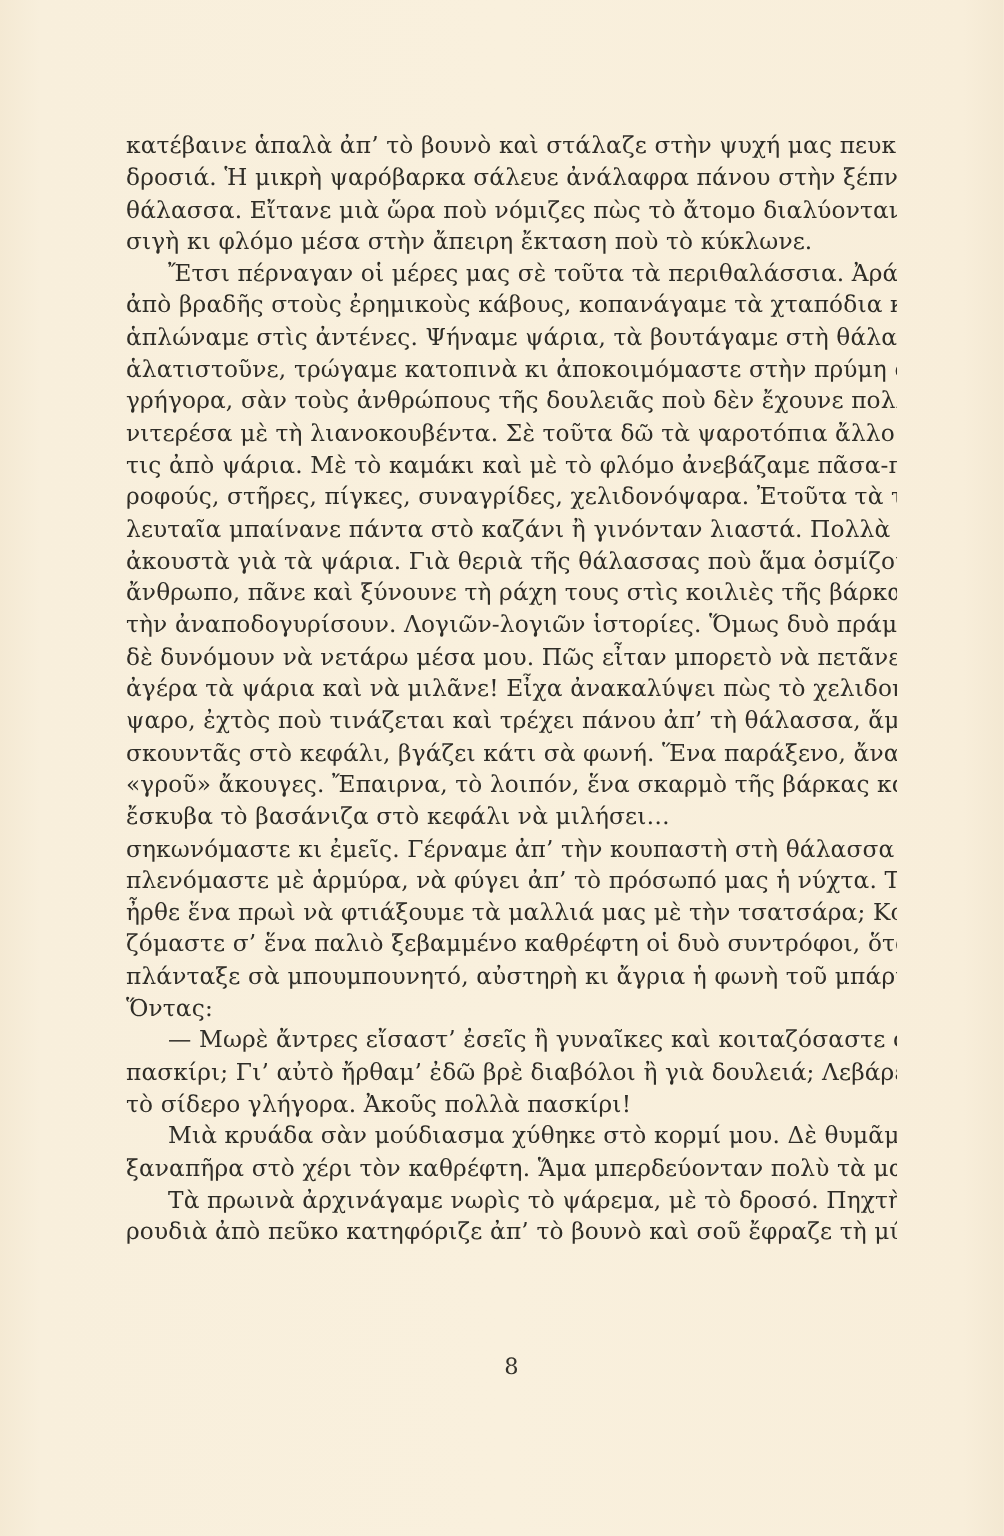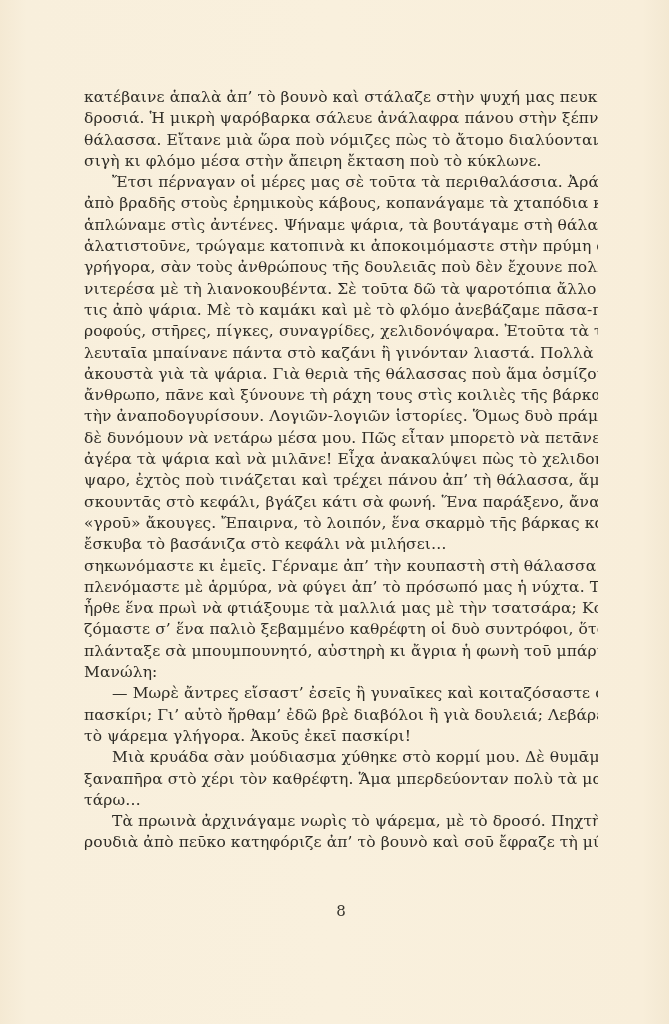--- a/index.html
+++ b/index.html
@@ -77,24 +77,23 @@
       <div class="line">ἀγέρα τὰ ψάρια καὶ νὰ μιλᾶνε! Εἶχα ἀνακαλύψει πὼς τὸ χελιδονό-</div>
       <div class="line">ψαρο, ἐχτὸς ποὺ τινάζεται καὶ τρέχει πάνου ἀπ’ τὴ θάλασσα, ἅμα τὸ</div>
       <div class="line">σκουντᾶς στὸ κεφάλι, βγάζει κάτι σὰ φωνή. Ἕνα παράξενο, ἄναρθρο</div>
       <div class="line">«γροῦ» ἄκουγες. Ἔπαιρνα, τὸ λοιπόν, ἕνα σκαρμὸ τῆς βάρκας καὶ</div>
       <div class="line last">ἔσκυβα τὸ βασάνιζα στὸ κεφάλι νὰ μιλήσει…</div>
       <div class="line">σηκωνόμαστε κι ἐμεῖς. Γέρναμε ἀπ’ τὴν κουπαστὴ στὴ θάλασσα καὶ</div>
       <div class="line">πλενόμαστε μὲ ἁρμύρα, νὰ φύγει ἀπ’ τὸ πρόσωπό μας ἡ νύχτα. Τί μᾶς</div>
       <div class="line">ἦρθε ἕνα πρωὶ νὰ φτιάξουμε τὰ μαλλιά μας μὲ τὴν τσατσάρα; Κοιτα-</div>
       <div class="line">ζόμαστε σ’ ἕνα παλιὸ ξεβαμμένο καθρέφτη οἱ δυὸ συντρόφοι, ὅταν</div>
       <div class="line">πλάνταξε σὰ μπουμπουνητό, αὐστηρὴ κι ἄγρια ἡ φωνὴ τοῦ μπάρμπα-</div>
-      <div class="line last">Μανώλη:</div>
+      <div class="line last">Ὅντας:</div>
       <div class="line indent">— Μωρὲ ἄντρες εἴσαστ’ ἐσεῖς ἢ γυναῖκες καὶ κοιταζόσαστε στὸ</div>
       <div class="line">πασκίρι; Γι’ αὐτὸ ἤρθαμ’ ἐδῶ βρὲ διαβόλοι ἢ γιὰ δουλειά; Λεβάρετε</div>
-      <div class="line last">τὸ ψάρεμα γλήγορα. Ἀκοῦς ἐκεῖ πασκίρι!</div>
+      <div class="line last">τὸ σίδερο γλήγορα. Ἀκοῦς πολλὰ πασκίρι!</div>
       <div class="line indent">Μιὰ κρυάδα σὰν μούδιασμα χύθηκε στὸ κορμί μου. Δὲ θυμᾶμαι νὰ</div>
       <div class="line">ξαναπῆρα στὸ χέρι τὸν καθρέφτη. Ἅμα μπερδεύονταν πολὺ τὰ μαλ-</div>
-      <div class="line last">τάρω…</div>
       <div class="line indent">Τὰ πρωινὰ ἀρχινάγαμε νωρὶς τὸ ψάρεμα, μὲ τὸ δροσό. Πηχτὴ μυ-</div>
       <div class="line last">ρουδιὰ ἀπὸ πεῦκο κατηφόριζε ἀπ’ τὸ βουνὸ καὶ σοῦ ἔφραζε τὴ μύτη.</div>
     </main>
   <div class="page-number">8</div>
 </div>
 
 </body></html>

